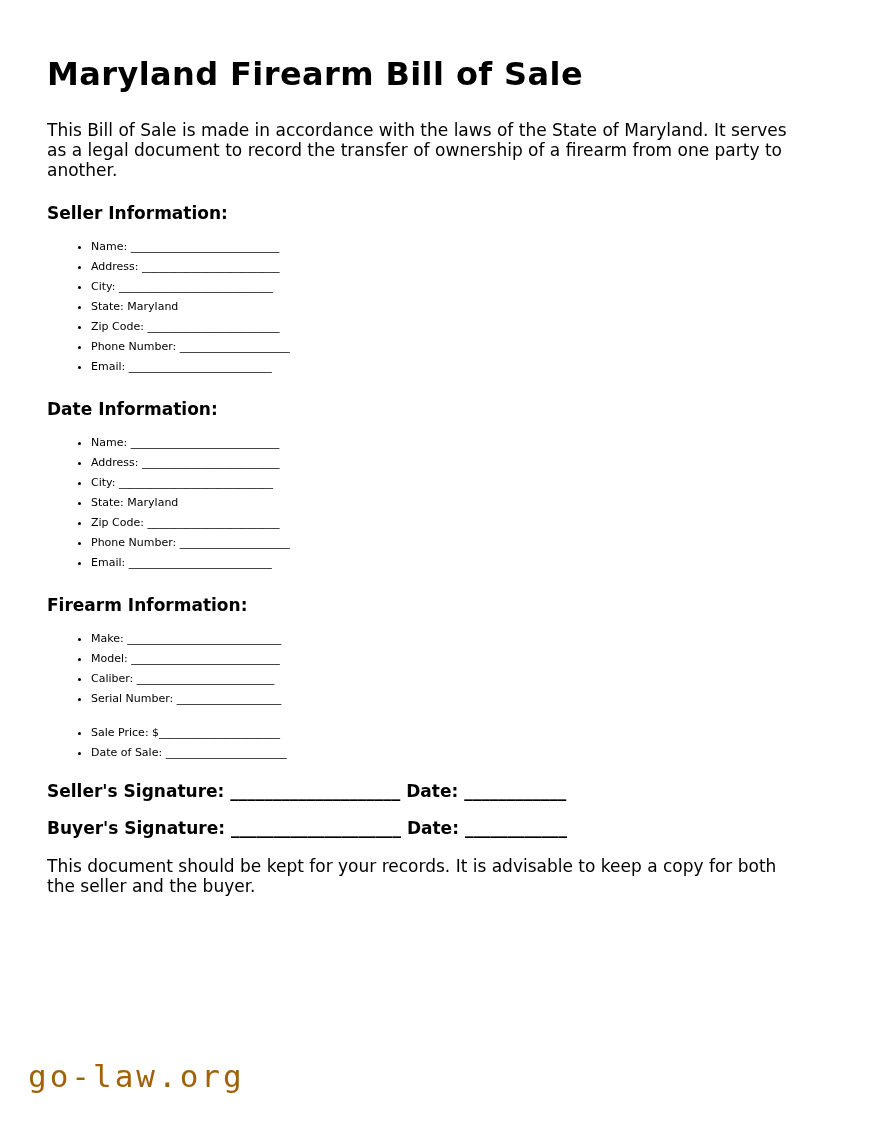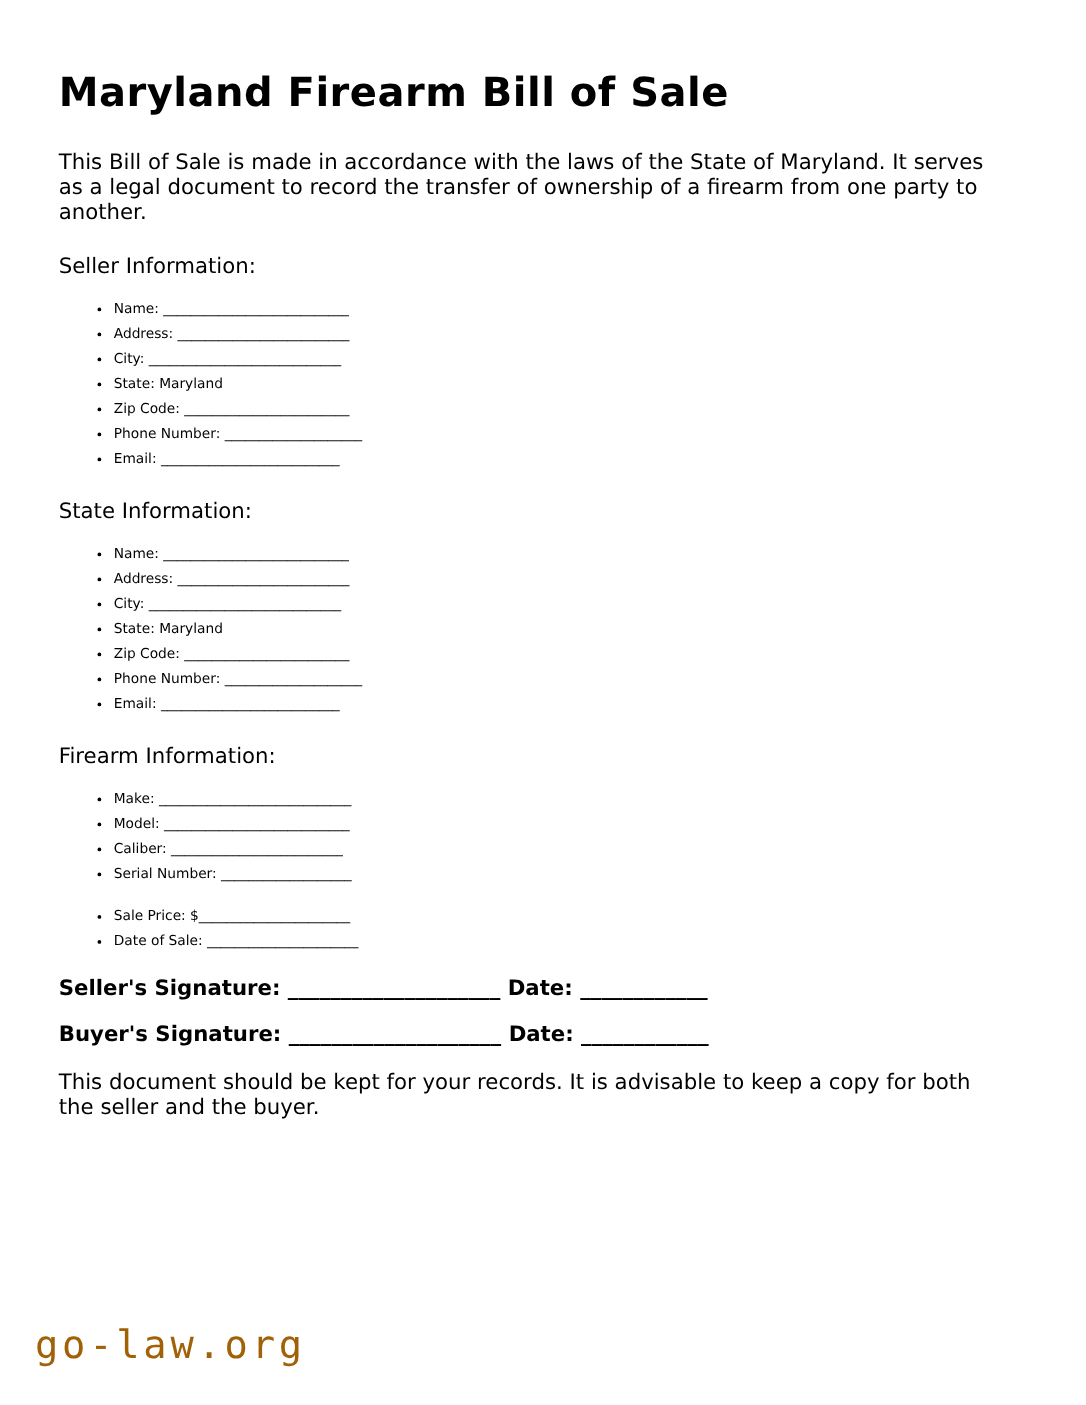--- a/index.html
+++ b/index.html
@@ -30,21 +30,21 @@
     letter-spacing: 0.4px;
   }
   p {
     margin: 0;
     font-size: 17px;
     line-height: 20px;
   }
   p.intro { margin-top: 27px; }
   p.section-heading {
     margin-top: 23px;
-    font-weight: normal;
+    font-weight: bold;
   }
   p.section-heading.later { margin-top: 22px; }
   ul.field-list {
     margin: 14px 0 0 0;
     padding: 0 0 0 44px;
     list-style: disc;
   }
   ul.field-list li {
     font-size: 11px;
     line-height: 20px;
@@ -80,21 +80,21 @@
   <ul class="field-list">
     <li>Name: ___________________________</li>
     <li>Address: _________________________</li>
     <li>City: ____________________________</li>
     <li>State: Maryland</li>
     <li>Zip Code: ________________________</li>
     <li>Phone Number: ____________________</li>
     <li>Email: __________________________</li>
   </ul>
 
-  <p class="section-heading later">State Information:</p>
+  <p class="section-heading later">Date Information:</p>
   <ul class="field-list">
     <li>Name: ___________________________</li>
     <li>Address: _________________________</li>
     <li>City: ____________________________</li>
     <li>State: Maryland</li>
     <li>Zip Code: ________________________</li>
     <li>Phone Number: ____________________</li>
     <li>Email: __________________________</li>
   </ul>
 

